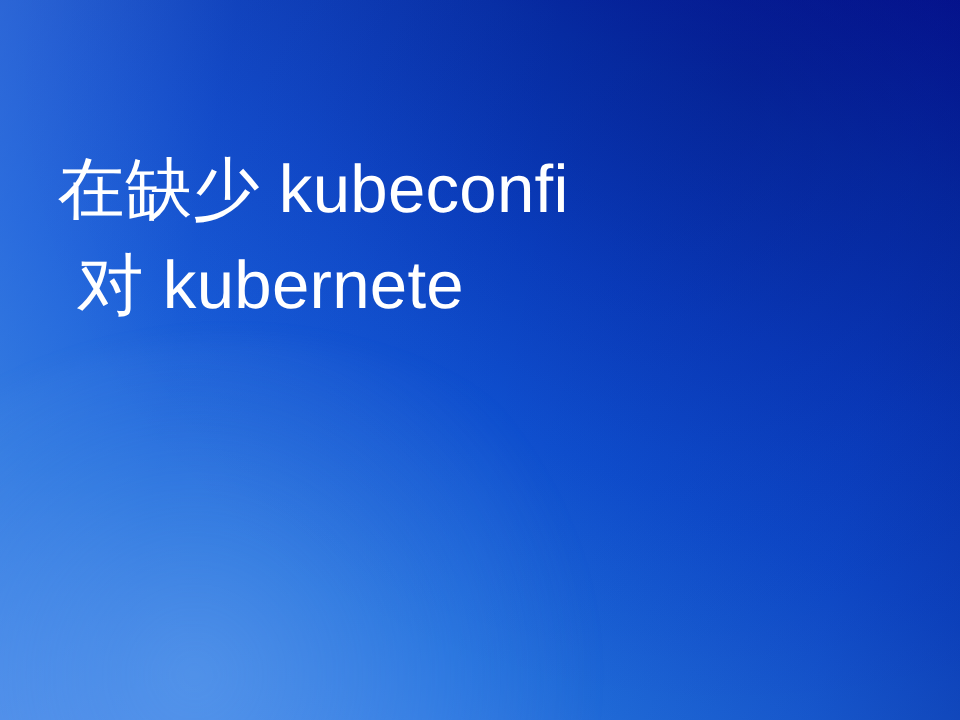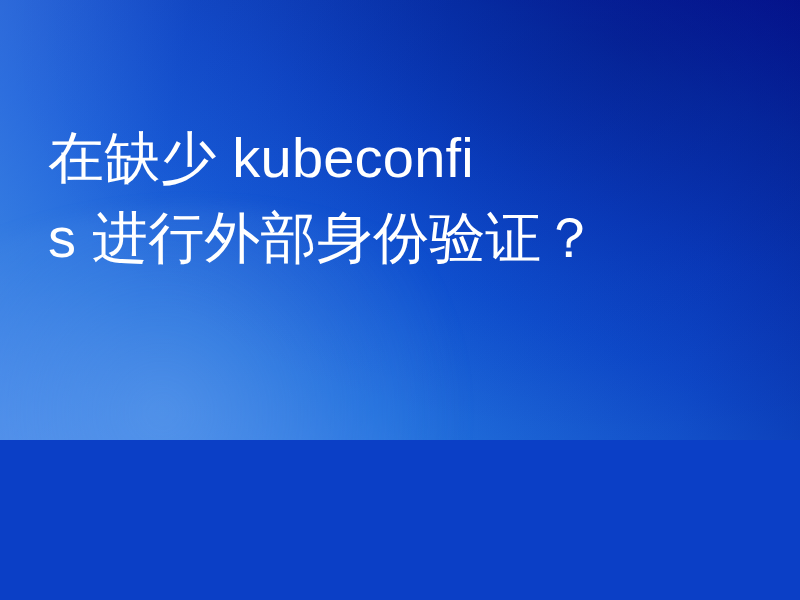--- a/index.html
+++ b/index.html
@@ -12,21 +12,21 @@
     height: 600px;
     overflow: hidden;
     font-family: "Liberation Sans", "DejaVu Sans", sans-serif;
     background: #0b3fc6;
   }
 
   
   #title-card {
     position: relative;
     width: 800px;
-    height: 440px;
+    height: 600px;
     overflow: hidden;
     box-sizing: border-box;
   }
 
   
   .bg-base {
     position: absolute;
     inset: 0;
     
     background: linear-gradient(203deg,
@@ -99,16 +99,16 @@
 
 <div id="title-card">
 
   <div class="bg-base"></div>
   <div class="bg-sheen"></div>
   <div class="bg-glow"></div>
   <div class="bg-vignette"></div>
 
   <div id="headline">
     <span class="headline-line">在缺少 kubeconfi</span>
-    <span class="headline-line">s 进行外部身份验证？</span>
+    <span class="headline-line"> 对 kubernete</span>
   </div>
 
 </div>
 
 </body></html>

